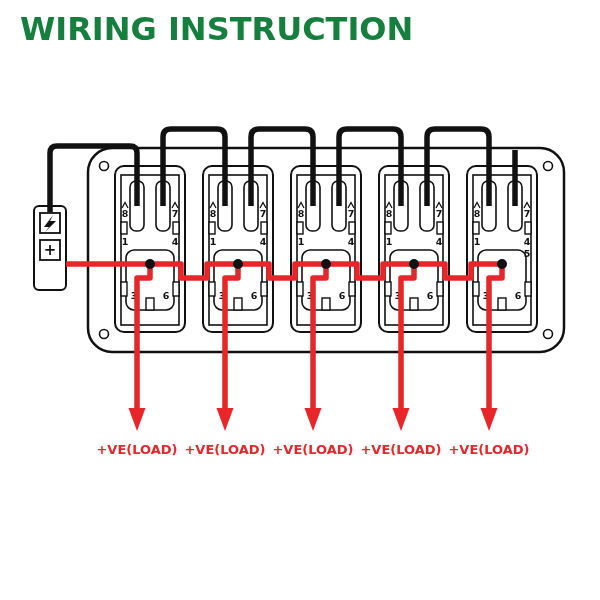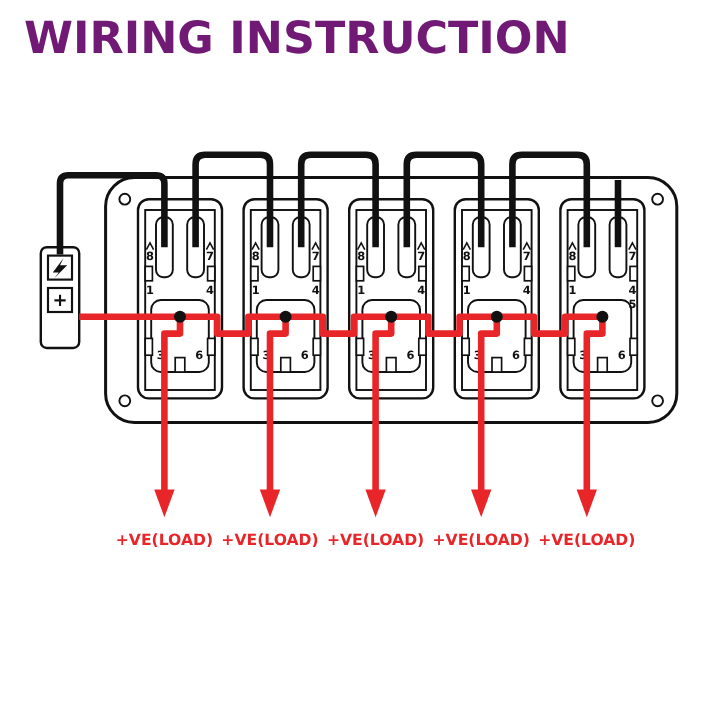--- a/index.html
+++ b/index.html
@@ -1,18 +1,18 @@
 <!DOCTYPE html>
 <html><head>
 <meta charset="utf-8">
 <style>
   html,body{margin:0;padding:0;background:#ffffff;}
   body{width:600px;height:600px;position:relative;font-family:"DejaVu Sans",sans-serif;overflow:hidden;}
   .title{position:absolute;left:20px;top:10px;margin:0;font-family:"DejaVu Sans",sans-serif;
-         font-weight:900;font-size:37px;letter-spacing:0px;color:#701a75;}
+         font-weight:900;font-size:32px;letter-spacing:0px;color:#15803d;}
   svg{position:absolute;left:0;top:0;}
   .panel{fill:#fff;stroke:#111;stroke-width:2.5;}
   .screw{fill:none;stroke:#111;stroke-width:1.6;}
   .sw-outer{fill:#fff;stroke:#111;stroke-width:2;}
   .sw-inner{fill:none;stroke:#111;stroke-width:1.6;}
   .sw-slot{fill:none;stroke:#111;stroke-width:1.6;}
   .sw-lower{fill:none;stroke:#111;stroke-width:1.6;}
   .sw-term{fill:#fff;stroke:#111;stroke-width:1.4;}
   .sw-arrow{fill:none;stroke:#111;stroke-width:1.3;}
   .pin{font-family:"DejaVu Sans",sans-serif;font-weight:bold;font-size:9.5px;fill:#111;text-anchor:middle;}

